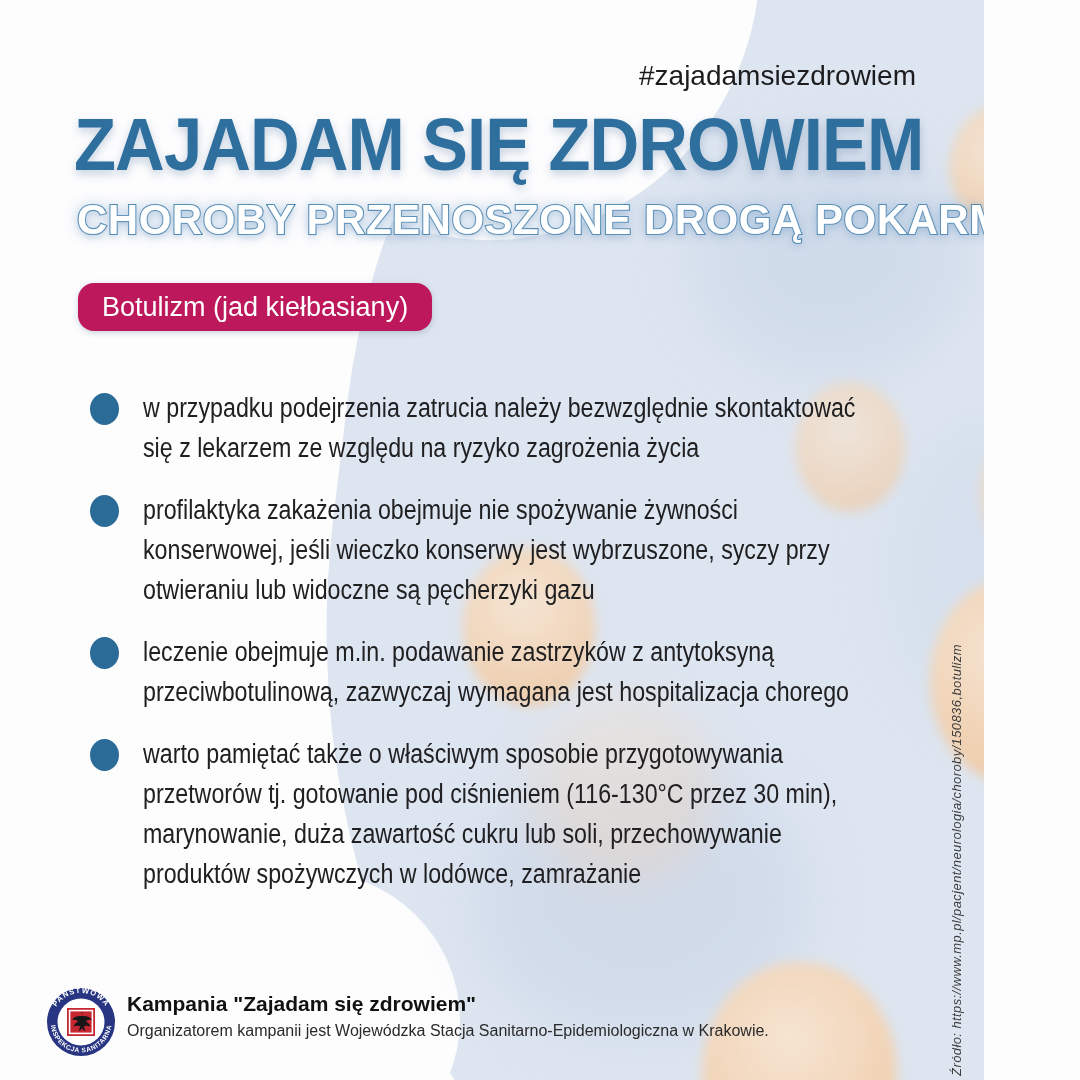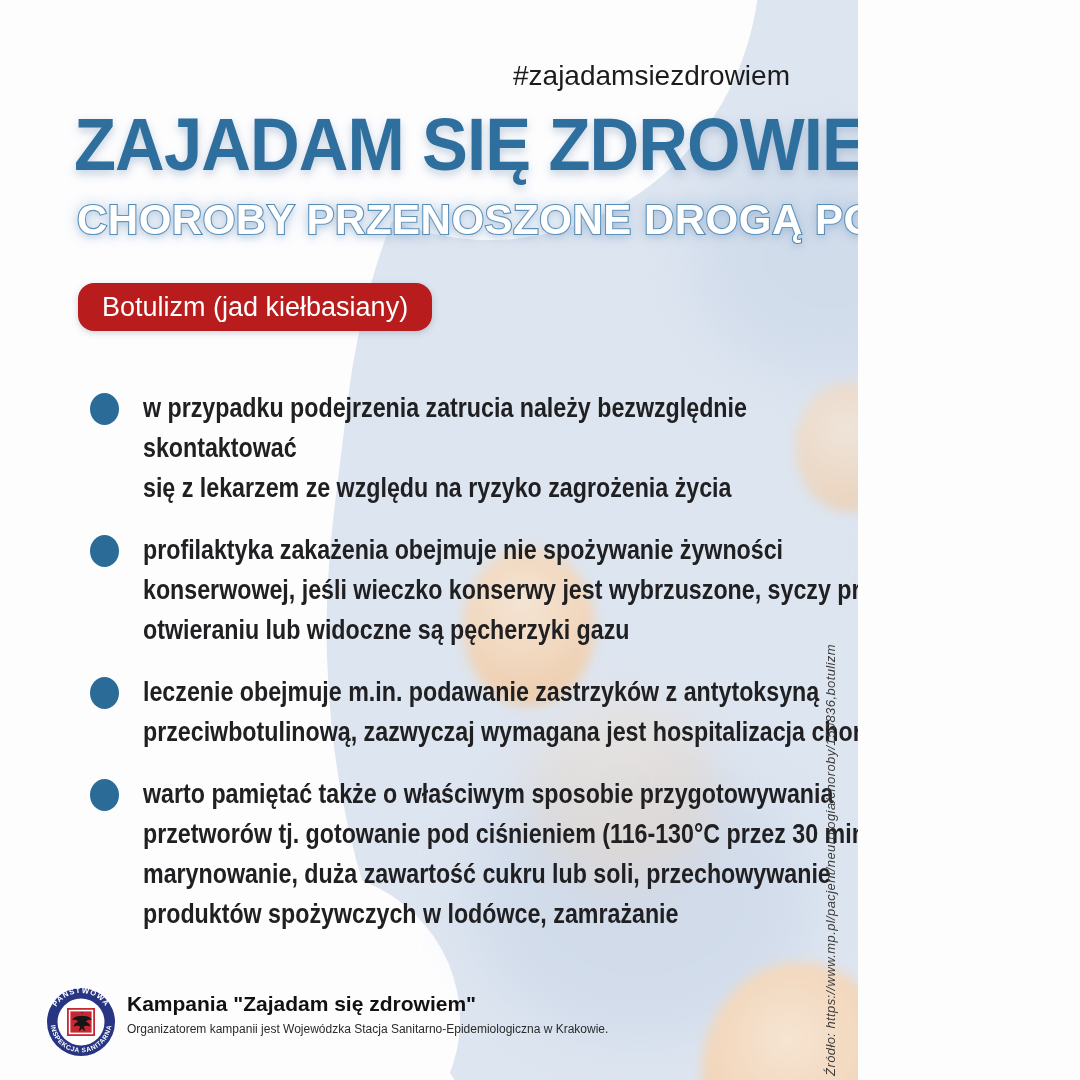--- a/index.html
+++ b/index.html
@@ -1,18 +1,18 @@
 <!DOCTYPE html>
 <html><head>
 <meta charset="utf-8">
 <style>
   html,body{margin:0;padding:0;}
   body{width:1080px;height:1080px;overflow:hidden;background:#fdfdfe;
        font-family:"Liberation Sans",sans-serif;}
-  .canvas{position:relative;width:858px;height:1080px;overflow:hidden;}
+  .canvas{position:relative;width:984px;height:1080px;overflow:hidden;}
 
   
   .bg{position:absolute;inset:0;z-index:0;}
   .blob-main{position:absolute;left:330px;top:-150px;width:1000px;height:1450px;
     background:#dde5f0;border-radius:48% 52% 40% 55% / 42% 45% 48% 50%;
     transform:rotate(7deg);}
   .blob-fill-right{position:absolute;left:620px;top:-60px;width:700px;height:1300px;
     background:#dde5f0;border-radius:50%;}
   .carve{position:absolute;background:#fdfdfe;border-radius:50%;}
   .carve-top{left:220px;top:-320px;width:540px;height:560px;}
@@ -38,35 +38,35 @@
   .hashtag{position:absolute;top:60px;right:68px;font-size:28px;color:#1c1c1e;}
   .title{position:absolute;left:74px;top:102px;font-size:74px;font-weight:bold;
     letter-spacing:-1px;color:#2e6f9e;white-space:nowrap;
     transform:scaleX(.93);transform-origin:left top;
     text-shadow:0 4px 10px rgba(110,140,175,.4);}
   .subtitle{position:absolute;left:77px;top:196px;font-size:42px;font-weight:bold;
     letter-spacing:.5px;color:#ffffff;white-space:nowrap;
     -webkit-text-stroke:2.2px #4382ad;paint-order:stroke fill;
     text-shadow:0 0 14px rgba(150,185,215,.85),0 3px 6px rgba(120,150,190,.35);}
   .topic-badge{position:absolute;left:78px;top:283px;height:48px;line-height:48px;
-    padding:0 24px;background:#b91c1c;color:#ffffff;font-size:27px;
+    padding:0 24px;background:#be185d;color:#ffffff;font-size:27px;
     border-radius:16px;box-shadow:0 2px 6px rgba(60,90,120,.25);white-space:nowrap;}
 
   .bullet-list{position:absolute;left:90px;top:388px;width:940px;}
-  .bullet{display:flex;align-items:flex-start;margin-bottom:22px;font-weight:bold;}
+  .bullet{display:flex;align-items:flex-start;margin-bottom:22px;}
   .dot{flex:0 0 auto;width:29px;height:32px;border-radius:50%;background:#2a6b97;
     margin-top:5px;}
   .bullet-text{margin-left:24px;font-size:27px;line-height:40px;color:#202022;
     white-space:pre-line;width:900px;transform:scaleX(.86);transform-origin:left top;}
 
   .footer{position:absolute;left:45px;top:986px;display:flex;align-items:flex-start;}
   .logo{width:72px;height:72px;flex:0 0 auto;}
   .footer-text{margin-left:10px;padding-top:6px;}
   .campaign-name{font-size:21px;font-weight:bold;color:#111;}
-  .organizer{font-size:12px;color:#2a2a2a;margin-top:6px;}
+  .organizer{font-size:16px;color:#2a2a2a;margin-top:6px;}
 
   .source-note{position:absolute;right:20px;top:650px;height:420px;
     display:flex;align-items:center;}
   .source-note span{writing-mode:vertical-rl;transform:rotate(180deg);
     font-style:italic;font-size:13px;color:#3c3c3c;letter-spacing:.4px;
     white-space:nowrap;}
 </style>
 </head>
 <body>
 

